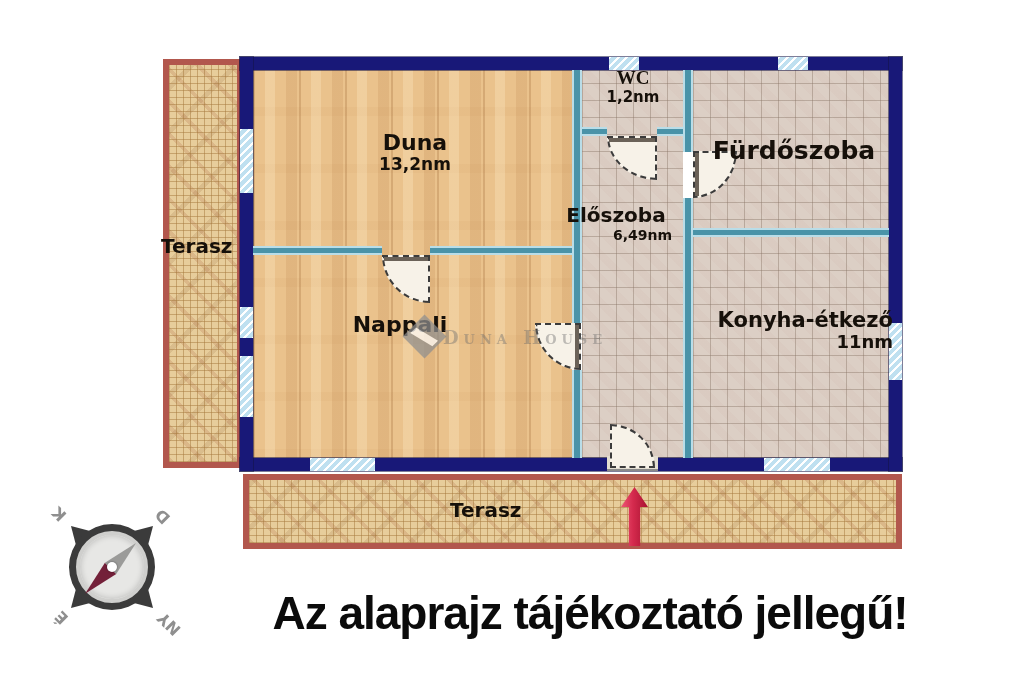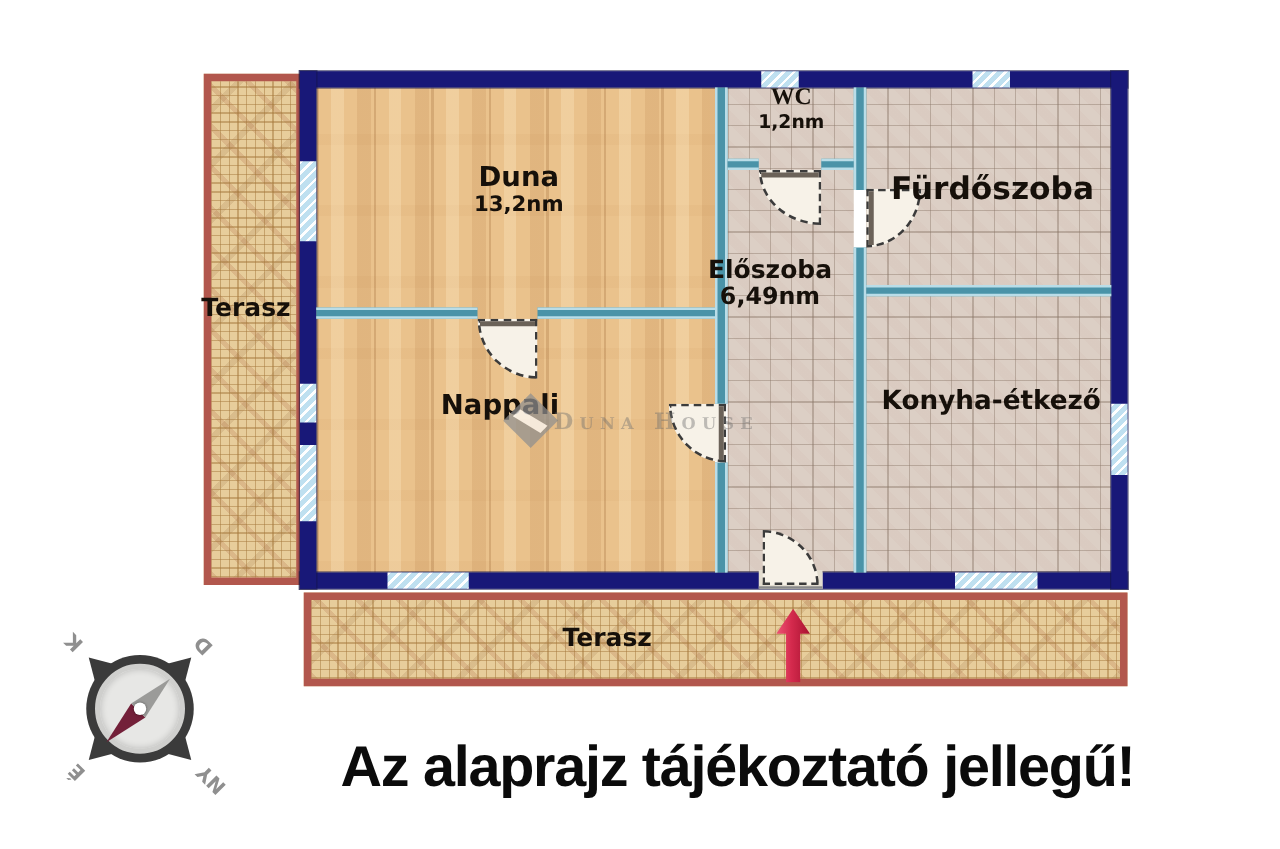--- a/index.html
+++ b/index.html
@@ -153,27 +153,28 @@
   </div>
   <div class="room-label" style="left:578px;top:67px;width:110px;">
     <div class="room-name" style="font-size:19px;font-family:Liberation Serif, serif;">WC</div>
     <div class="room-area" style="font-size:15px;">1,2nm</div>
   </div>
   <div class="room-label" style="left:694px;top:137px;width:200px;">
     <div class="room-name" style="font-size:25px;">Fürdőszoba</div>
   </div>
   <div class="room-label" style="left:560px;top:204px;width:112px;">
     <div class="room-name" style="font-size:20px;">Előszoba</div>
-    <div class="room-area" style="font-size:19px;">6,49nm</div>
+    <div class="room-area" style="font-size:14px;text-align:right;">6,49nm</div>
   </div>
   <div class="room-label" style="left:300px;top:312px;width:200px;">
     <div class="room-name" style="font-size:22px;">Nappali</div>
   </div>
-  <div class="room-label" style="left:693px;top:308px;width:200px;">
+  <div class="room-label" style="left:693px;top:308px;width:200px;text-align:right;">
     <div class="room-name" style="font-size:21px;">Konyha-étkező</div>
+    <div class="room-area" style="font-size:18px;">11nm</div>
   </div>
 
   <div class="terr-label" style="left:161px;top:234px;width:84px;font-size:20px;">Terasz</div>
   <div class="terr-label" style="left:450px;top:498px;width:170px;font-size:20px;">Terasz</div>
 
   <div class="wm-diamond"></div>
   <div class="wm-text">Duna House</div>
 
   <div class="arrow"></div>
 

